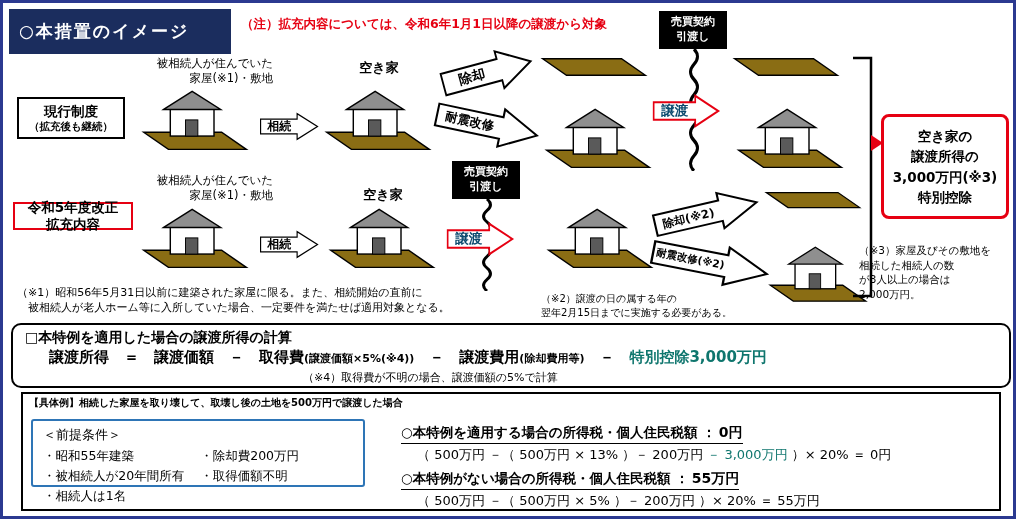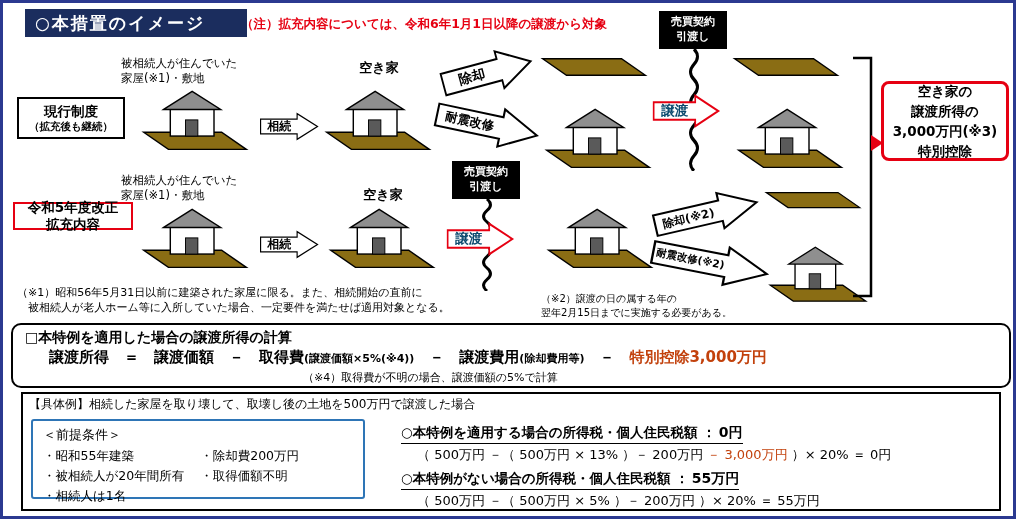--- a/index.html
+++ b/index.html
@@ -6,49 +6,49 @@
   body { background:#ffffff; }
   .canvas {
     position:relative; width:1016px; height:519px; background:#fff;
     border:3px solid #2b3990; overflow:hidden; color:#000;
     font-family:"DejaVu Sans","Liberation Sans",sans-serif;
   }
   .abs { position:absolute; }
   .pre { white-space:pre-line; }
   .title-box { background:#1b2d5e; color:#fff; font-weight:bold; font-size:17px;
     display:flex; align-items:center; padding:0 10px; letter-spacing:2px; }
-  .red { color:#c2410c; }
+  .red { color:#0f766e; }
   .note-top { color:#e60012; font-weight:bold; font-size:12.5px; }
   .label-box { border:2px solid #000; background:#fff; display:flex; flex-direction:column;
     align-items:center; justify-content:center; text-align:left; }
   .label-box .l1 { font-weight:bold; font-size:13.5px; line-height:1.25; }
   .label-box .l2 { font-weight:bold; font-size:10.5px; line-height:1.25; }
   .label-box.red-box { border:2.5px solid #e60012; }
-  .caption { text-align:left; font-size:11.5px; line-height:1.3; }
+  .caption { text-align:right; font-size:11.5px; line-height:1.3; }
   .vacant { text-align:center; font-weight:bold; font-size:13px; }
   .black-box { background:#000; color:#fff; font-size:11px; font-weight:bold;
     text-align:center; display:flex; flex-direction:column; justify-content:center; line-height:1.35; }
   .arrow svg { position:absolute; left:0; top:0; width:100%; height:100%; overflow:visible; }
   .arrow polygon { fill:#fff; stroke:#000; stroke-width:2; }
   .arrow.red-arrow polygon { stroke:#e60012; stroke-width:2.5; }
   .arrow .arrow-label { position:absolute; left:0; top:0; width:66%; height:100%;
     display:flex; align-items:center; justify-content:center; font-weight:bold;
     font-size:13px; white-space:nowrap; }
   .arrow.red-arrow .arrow-label { color:#0c4a6e; }
   .land-fill { fill:#8a6d14; stroke:#000; stroke-width:1.5; }
   .special-box { border:3px solid #e60012; border-radius:8px; background:#fff;
     display:flex; align-items:center; justify-content:center; text-align:center;
     font-weight:bold; font-size:13.5px; line-height:1.5; }
   .note { font-size:10.5px; line-height:1.4; }
   .calc-box { border:2px solid #000; border-radius:10px; background:#fff; }
   .calc-title { font-weight:bold; font-size:14px; }
   .formula { font-weight:bold; font-size:15px; white-space:nowrap; }
   .formula .small { font-size:11px; }
   .example-box { border:2px solid #000; background:#fff; }
-  .example-title { font-weight:normal; font-size:12px; }
+  .example-title { font-weight:bold; font-size:10px; }
   .cond-box { border:2px solid #2e75b6; border-radius:3px; background:#fff;
     padding:5px 10px; font-size:12.5px; }
   .cond-title { font-size:13px; margin-bottom:2px; }
   .cond-cols { display:flex; gap:16px; }
   .cond-col { line-height:1.6; }
   .case-title { font-weight:bold; font-size:13.5px; border-bottom:1.5px solid #000;
     padding-bottom:1px; display:inline-block; white-space:nowrap; }
   .case-value { font-size:14px; margin-left:3px; }
   .case-calc { font-size:13px; white-space:nowrap; }
 </style>
@@ -65,21 +65,21 @@
         <polygon points="27,26 57,7 87,26" fill="#8f8f8f" stroke="#000" stroke-width="1.5"></polygon>
         <rect x="50" y="37" width="13" height="17" fill="#5a5a5a" stroke="#000" stroke-width="1"></rect>
       </g>
       <g id="sym-land">
         <polygon points="4,3 90,3 116,21 30,21" class="land-fill"></polygon>
       </g>
       <path id="sym-squig" d="M7,0 Q14,6 7,12.5 T7,25 T7,37.5 T7,50 T7,62.5 T7,75 T7,87.5 T7,100" fill="none" stroke="#000" stroke-width="3"></path>
     </defs>
   </svg>
 
-  <div class="abs title-box" style="left:22px;top:6px;width:222px;height:28px">○本措置のイメージ</div>
+  <div class="abs title-box" style="left:6px;top:6px;width:222px;height:45px">○本措置のイメージ</div>
   <div class="abs note-top" style="left:238px;top:13px">（注）拡充内容については、令和6年1月1日以降の譲渡から対象</div>
 
   <div class="abs label-box" style="left:14px;top:94px;width:108px;height:42px">
     <span class="l1">現行制度</span>
     <span class="l2">（拡充後も継続）</span>
   </div>
 
   <div class="abs caption pre" style="left:118px;top:53px;width:152px">被相続人が住んでいた
 家屋(※1)・敷地</div>
 
@@ -197,41 +197,45 @@
       <use href="#sym-land"></use>
     </svg>
   <svg class="abs" viewBox="0 0 120 70" style="left:762px;top:236px;width:106px;height:66px">
       <use href="#sym-house"></use>
     </svg>
 
   <svg class="abs" viewBox="0 0 36 244" style="left:844px;top:52px;width:36px;height:244px">
     <path d="M6,3 L24,3 L24,241 L6,241" fill="none" stroke="#000" stroke-width="2.5"></path>
     <polygon points="24,80 36,88 24,96" fill="#e60012"></polygon>
   </svg>
-  <div class="abs special-box pre" style="left:878px;top:78px;width:128px;height:80px">空き家の
+  <div class="abs special-box pre" style="left:878px;top:111px;width:128px;height:105px">空き家の
 譲渡所得の
 3,000万円(※3)
 特別控除</div>
+  <div class="abs note pre" style="left:856px;top:240px;width:154px">（※3）家屋及びその敷地を
+相続した相続人の数
+が3人以上の場合は
+2,000万円。</div>
 
   <div class="abs note pre" style="left:14px;top:282px;width:520px;font-size:11px">（※1）昭和56年5月31日以前に建築された家屋に限る。また、相続開始の直前に
 　被相続人が老人ホーム等に入所していた場合、一定要件を満たせば適用対象となる。</div>
   <div class="abs note pre" style="left:538px;top:289px;width:300px;font-size:10px">（※2）譲渡の日の属する年の
 翌年2月15日までに実施する必要がある。</div>
 
   <div class="abs calc-box" style="left:8px;top:320px;width:1000px;height:65px"></div>
   <div class="abs calc-title" style="left:22px;top:326px">□本特例を適用した場合の譲渡所得の計算</div>
   <div class="abs formula" style="left:46px;top:345px">
     <span>譲渡所得　＝　譲渡価額　－　取得費</span><span class="small">(譲渡価額×5%(※4))</span><span>　－　譲渡費用</span><span class="small">(除却費用等)</span><span>　－　</span><span class="red">特別控除3,000万円</span>
   </div>
   <div class="abs note" style="left:300px;top:367px;font-size:11px">（※4）取得費が不明の場合、譲渡価額の5%で計算</div>
 
   <div class="abs example-box" style="left:18px;top:389px;width:980px;height:119px"></div>
   <div class="abs example-title" style="left:26px;top:393px">【具体例】相続した家屋を取り壊して、取壊し後の土地を500万円で譲渡した場合</div>
 
-  <div class="abs cond-box" style="left:28px;top:416px;width:334px;height:80px">
+  <div class="abs cond-box" style="left:28px;top:416px;width:334px;height:68px">
     <div class="cond-title">＜前提条件＞</div>
     <div class="cond-cols">
       <div class="cond-col">
         <div>・昭和55年建築</div>
         <div>・被相続人が20年間所有</div>
         <div>・相続人は1名</div>
       </div>
       <div class="cond-col">
         <div>・除却費200万円</div>
         <div>・取得価額不明</div>

